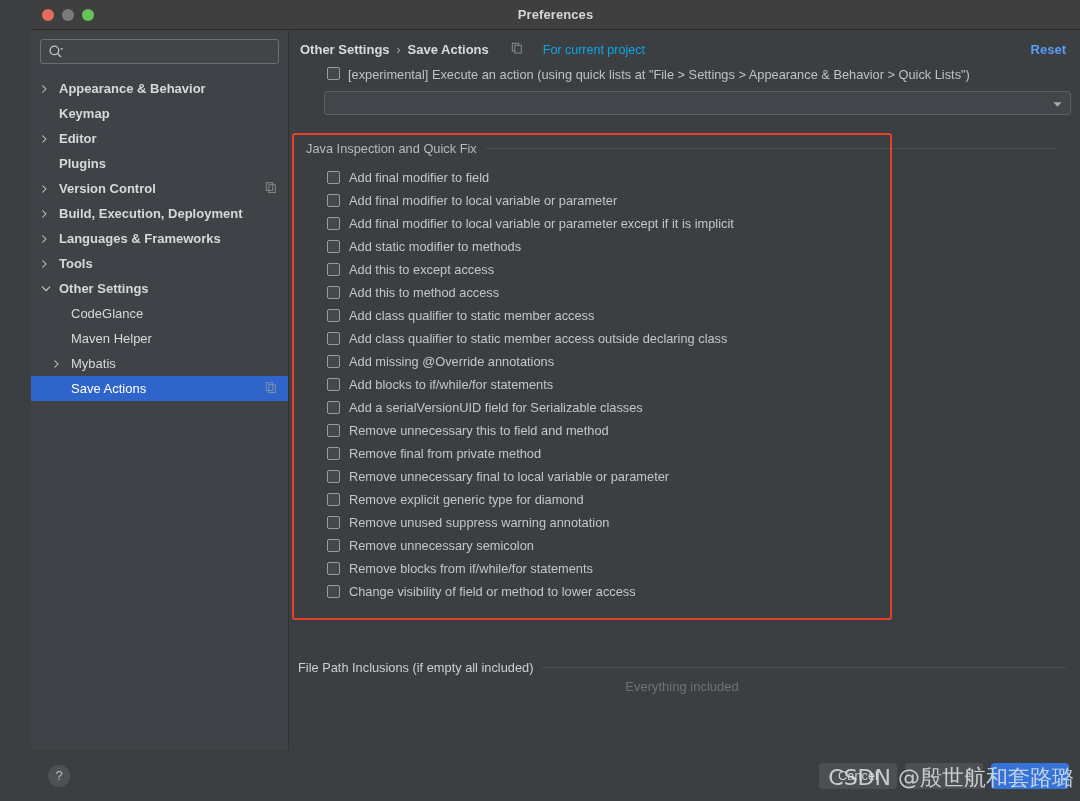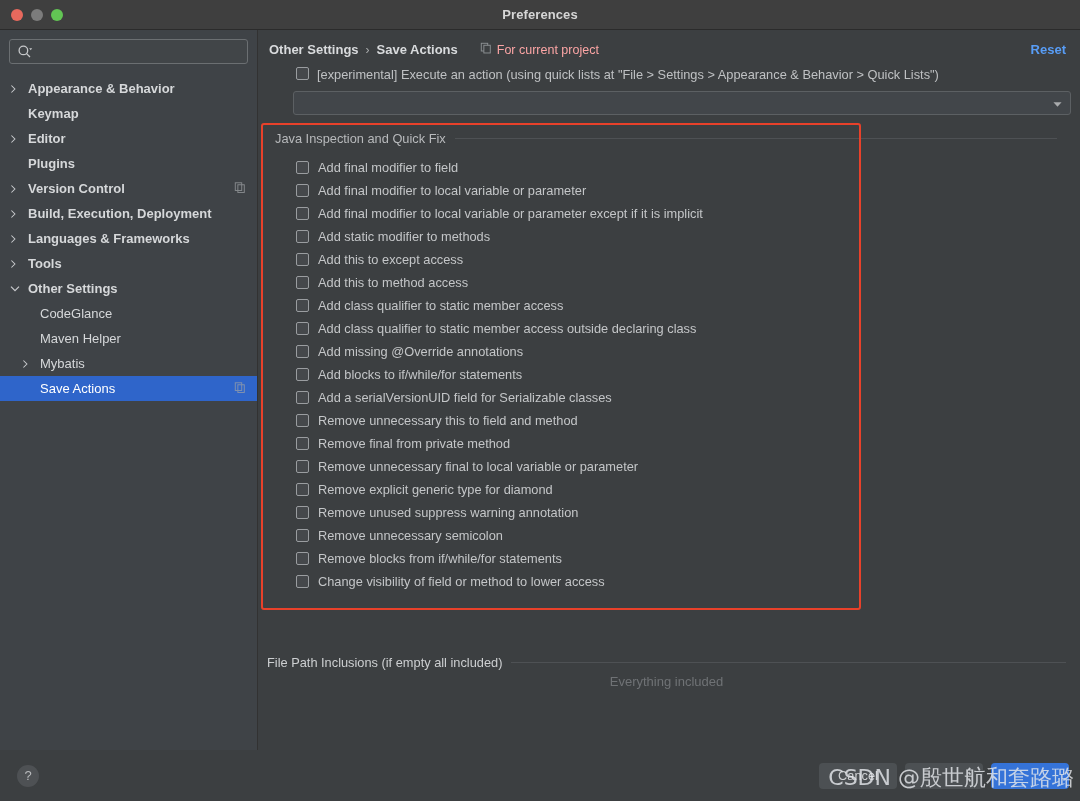--- a/index.html
+++ b/index.html
@@ -6,21 +6,21 @@
   html, body {
     width: 1080px; height: 801px;
     font-family: "Liberation Sans", sans-serif;
     background: #3c3f41;
     overflow: hidden;
   }
   #window {
     position: relative;
     width: 1080px; height: 801px;
     background: #3c3f41;
-    display: flex; flex-direction: column;
+    display: flex; flex-direction: column; padding-left: 31px;
   }
 
   
   #titlebar {
     height: 30px; min-height: 30px;
     background: #3f3f3f;
     border-bottom: 1px solid #2b2b2b;
     display: flex; align-items: center;
     position: relative;
   }
@@ -93,22 +93,22 @@
     display: flex; flex-direction: column;
   }
   #crumbs {
     display: flex; align-items: center;
     padding: 12px 14px 0 11px;
     font-size: 13px;
   }
   .crumb { font-weight: bold; color: #d9dbdd; }
   .crumb-sep { color: #a9abad; margin: 0 7px; font-size: 12px; }
   #for-project {
-    display: flex; align-items: center; gap: 5px;
-    margin-left: 22px; font-size: 12.5px; color: #fca5a5; text-align: center;
+    display: flex; align-items: center; gap: 20px;
+    margin-left: 22px; font-size: 12.5px; color: #0ea5e9; text-align: center;
   }
   #reset-link {
     margin-left: auto; font-size: 13px; font-weight: bold;
     color: #589df6; cursor: pointer;
   }
 
   #exp-row {
     display: flex; align-items: flex-start; gap: 8px;
     padding: 10px 8px 0 38px;
   }
@@ -127,21 +127,21 @@
   
   .cb {
     width: 13px; height: 13px; min-width: 13px;
     border: 1px solid #9a9da0;
     border-radius: 2px;
     background: #45484b;
     display: block;
   }
 
   
-  #group-area { position: relative; padding: 0 9px; margin-top: 8px; }
+  #group-area { position: relative; padding: 0 9px; margin-top: 18px; }
   #redbox {
     position: absolute; left: 3px; top: 0; width: 600px; height: 487px;
     border: 2px solid #e8412a; border-radius: 3px;
     pointer-events: none; z-index: 5;
   }
   .group-title-row { display: flex; align-items: center; gap: 9px; padding: 8px 14px 0 8px; }
   .group-title { font-size: 12.8px; color: #b8babc; white-space: nowrap; }
   .group-rule { flex: 1; height: 1px; background: #4e5154; }
 
   #cb-list { padding: 10px 0 0 29px; }

